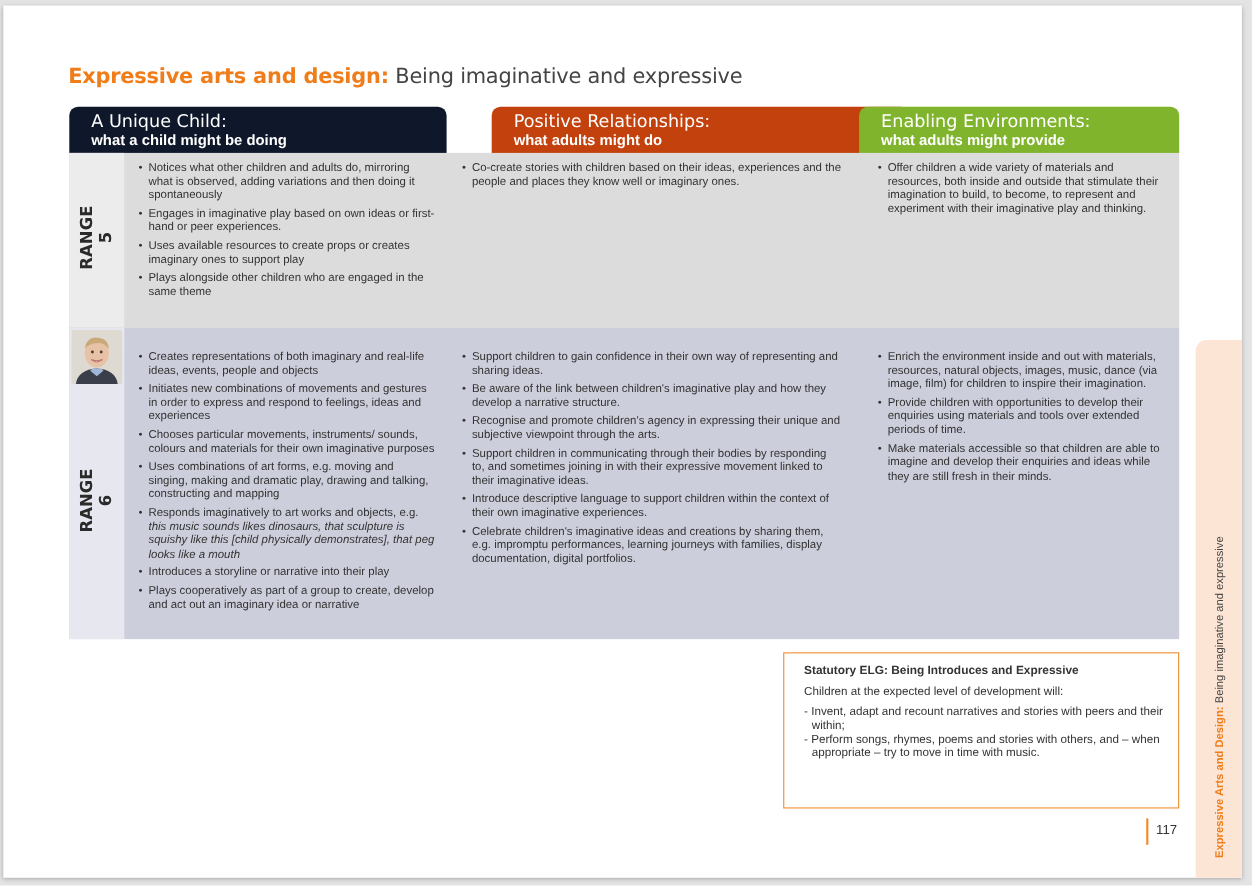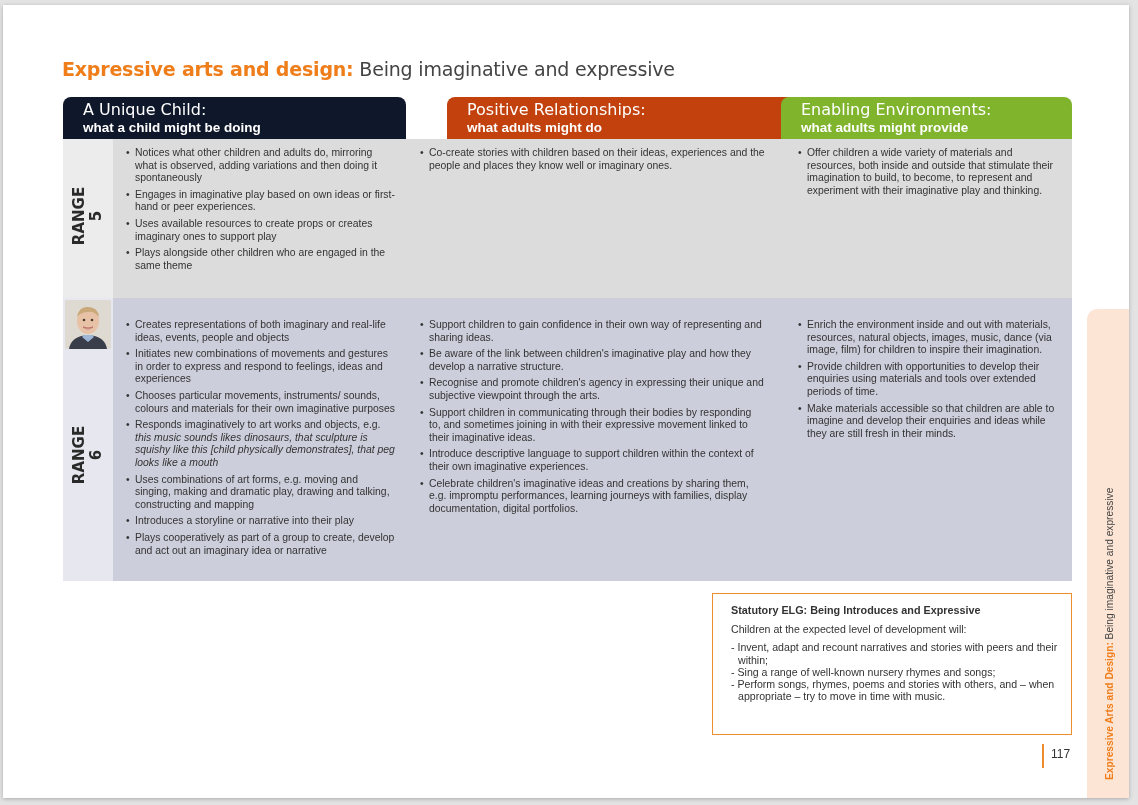--- a/index.html
+++ b/index.html
@@ -135,22 +135,22 @@
         <path d="M18 27 Q23 31 28 27 Q23 29 18 27 Z" fill="#fff" stroke="#b06060" stroke-width="0.8"></path>
       </svg>
     </div>
     <div class="range-label"><span>RANGE</span><br><span>6</span></div>
   </div>
   <div class="cell c1">
     <ul>
       <li>Creates representations of both imaginary and real-life ideas, events, people and objects</li>
       <li>Initiates new combinations of movements and gestures in order to express and respond to feelings, ideas and experiences</li>
       <li>Chooses particular movements, instruments/ sounds, colours and materials for their own imaginative purposes</li>
+      <li>Uses combinations of art forms, e.g. moving and singing, making and dramatic play, drawing and talking, constructing and mapping</li>
       <li><span>Responds imaginatively to art works and objects, e.g. </span><i>this music sounds likes dinosaurs, that sculpture is squishy like this [child physically demonstrates], that peg looks like a mouth</i></li>
-      <li>Uses combinations of art forms, e.g. moving and singing, making and dramatic play, drawing and talking, constructing and mapping</li>
       <li>Introduces a storyline or narrative into their play</li>
       <li>Plays cooperatively as part of a group to create, develop and act out an imaginary idea or narrative</li>
     </ul>
   </div>
   <div class="cell c2">
     <ul>
       <li>Support children to gain confidence in their own way of representing and sharing ideas.</li>
       <li>Be aware of the link between children's imaginative play and how they develop a narrative structure.</li>
       <li>Recognise and promote children's agency in expressing their unique and subjective viewpoint through the arts.</li>
       <li>Support children in communicating through their bodies by responding to, and sometimes joining in with their expressive movement linked to their imaginative ideas.</li>
@@ -164,21 +164,20 @@
       <li>Provide children with opportunities to develop their enquiries using materials and tools over extended periods of time.</li>
       <li>Make materials accessible so that children are able to imagine and develop their enquiries and ideas while they are still fresh in their minds.</li>
     </ul>
   </div>
 </div>
 
 <div class="elg">
   <div class="elg-title">Statutory ELG: Being Introduces and Expressive</div>
   <div class="elg-intro">Children at the expected level of development will:</div>
   <div class="elg-item">- Invent, adapt and recount narratives and stories with peers and their within;</div>
-  <div class="elg-item">- Sing a range of well-known nursery rhymes and songs;</div>
   <div class="elg-item">- Perform songs, rhymes, poems and stories with others, and – when appropriate – try to move in time with music.</div>
 </div>
 
 <div class="page-num-bar"></div>
 <div class="page-num">117</div>
 
 <div class="side-tab"></div>
 <div class="side-text"><span class="accent">Expressive Arts and Design:</span><span> Being imaginative and expressive</span></div>
 
 </body></html>

